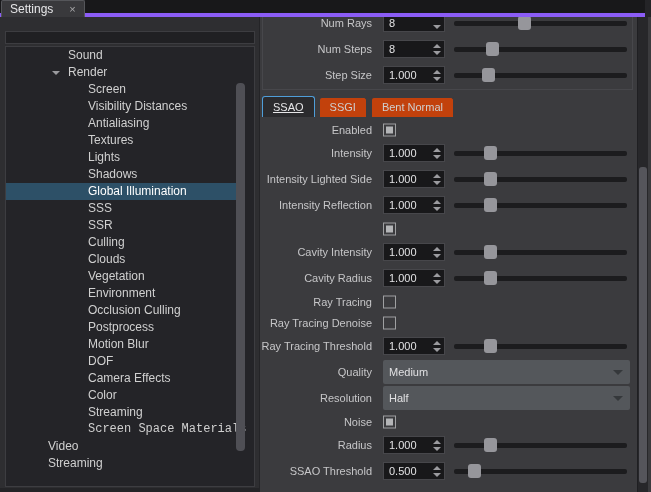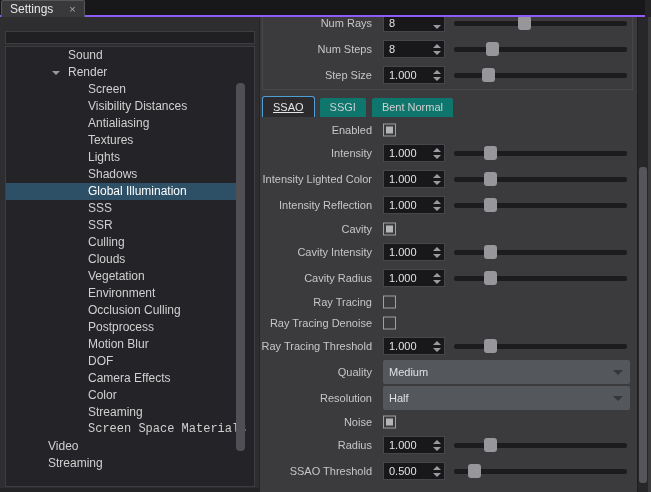--- a/index.html
+++ b/index.html
@@ -6,21 +6,21 @@
     --accent:#4f9ed9; --selection-bg:#2d5067; --panel-bg:#3b3b3e; --sidebar-bg:#2e2e31;
     --tabbar-bg:#18181a; --field-bg:#1a1a1c; --slider-handle:#96969b; --select-bg:#54575b;
     --text:#d0d0d2; --border:#47474b;
   }
   *{margin:0;padding:0;box-sizing:border-box;}
   html,body{background:#111;}
   .window{position:relative;width:651px;height:492px;background:#242427;overflow:hidden;
     font-family:"Liberation Sans",sans-serif;color:var(--text);}
   
   .tabbar{position:absolute;left:0;top:0;width:645px;height:17px;background:var(--tabbar-bg);
-    border-bottom:2px solid #8b5cf6;}
+    border-bottom:4px solid #8b5cf6;}
   .wtab{position:absolute;left:1px;top:0;height:17px;display:flex;align-items:center;
     padding:0 8px;background:#39393c;border:1px solid #55565a;border-bottom:none;
     border-radius:2px 2px 0 0;font-size:12px;color:#e6e6e8;}
   .wtab .close{margin-left:16px;font-size:11px;color:#a8a8aa;line-height:10px;}
   
   .left{position:absolute;left:0;top:17px;width:259px;height:471px;background:var(--sidebar-bg);}
   .filter{position:absolute;left:5px;top:14px;width:250px;height:13px;background:#202023;
     border:1px solid #3d3d41;color:#ddd;font-size:10px;padding:0 4px;outline:none;}
   .tree{position:absolute;left:5px;top:29px;width:250px;height:441px;background:#242428;
     border:1px solid #3d3d41;overflow:hidden;}
@@ -65,21 +65,21 @@
   .checkbox.checked .cb-inner{display:block;}
   
   .select{position:absolute;left:123px;top:50%;transform:translateY(-50%);width:247px;height:24px;
     background:var(--select-bg);border-radius:2px;display:flex;align-items:center;}
   .sel-val{font-size:11px;color:#e0e0e2;padding-left:6px;}
   .sel-arrow{margin-left:auto;margin-right:7px;width:0;height:0;
     border-left:5px solid transparent;border-right:5px solid transparent;border-top:5px solid #35383b;}
   
   .ptabs{position:absolute;left:2px;top:79px;height:21px;display:flex;gap:4px;align-items:flex-end;}
   .ptab{height:20px;line-height:19px;padding:0 10px;font-size:11px;color:#cfcfcf;
-    background:#0f766e;border:1px solid #3b3b3f;border-bottom:none;border-radius:3px 3px 0 0;}
+    background:#c2410c;border:1px solid #3b3b3f;border-bottom:none;border-radius:3px 3px 0 0;}
   .ptab.active{height:21px;line-height:20px;background:#2b2b2e;color:#e6e6e8;
     border:1px solid var(--accent);border-bottom:none;text-decoration:underline;}
   
   .vscroll-track{position:absolute;background:#27272a;}
   .vscroll-thumb{position:absolute;background:#55555b;border-radius:3px;}
   .tree-thumb{left:236px;top:66px;width:9px;height:368px;background:#4f4f55;border-radius:4px;}
   .right-track{left:377px;top:0;width:11px;height:475px;border-left:1px solid #1f1f22;}
   .right-thumb{left:379px;top:150px;width:8px;height:316px;}
 </style>
 </head>
@@ -192,21 +192,21 @@
               <span class="arr-up"></span>
               <span class="arr-down"></span>
             </div>
           </div>
           <div class="slider">
             <div class="slider-track"></div>
             <div class="slider-handle" style="left: calc(21% - 6.5px);"></div>
           </div>
         </div>
         <div class="prow spin-row">
-          <div class="plabel">Intensity Lighted Color</div>
+          <div class="plabel">Intensity Lighted Side</div>
           <div class="spin">
             <span class="spin-val">1.000</span>
             <div class="spin-arrows">
               <span class="arr-up"></span>
               <span class="arr-down"></span>
             </div>
           </div>
           <div class="slider">
             <div class="slider-track"></div>
             <div class="slider-handle" style="left: calc(21% - 6.5px);"></div>
@@ -220,21 +220,20 @@
               <span class="arr-up"></span>
               <span class="arr-down"></span>
             </div>
           </div>
           <div class="slider">
             <div class="slider-track"></div>
             <div class="slider-handle" style="left: calc(21% - 6.5px);"></div>
           </div>
         </div>
         <div class="prow check-row">
-          <div class="plabel">Cavity</div>
           <span class="checkbox checked">
             <span class="cb-inner"></span>
           </span>
         </div>
         <div class="prow spin-row">
           <div class="plabel">Cavity Intensity</div>
           <div class="spin">
             <span class="spin-val">1.000</span>
             <div class="spin-arrows">
               <span class="arr-up"></span>

